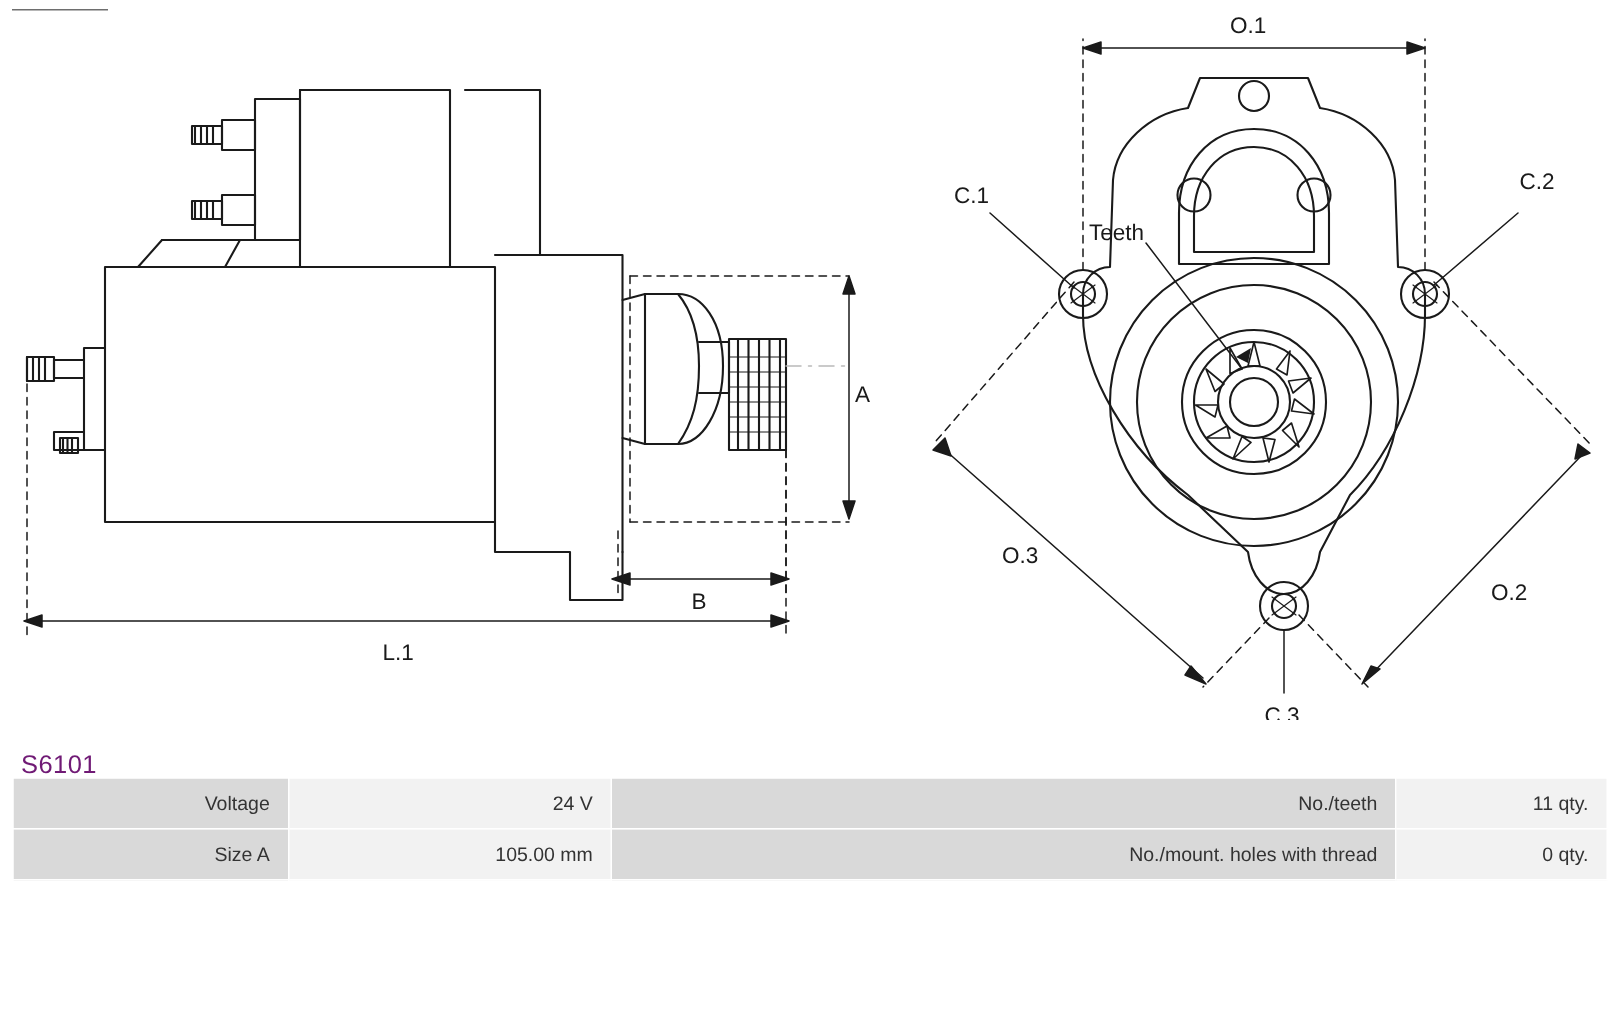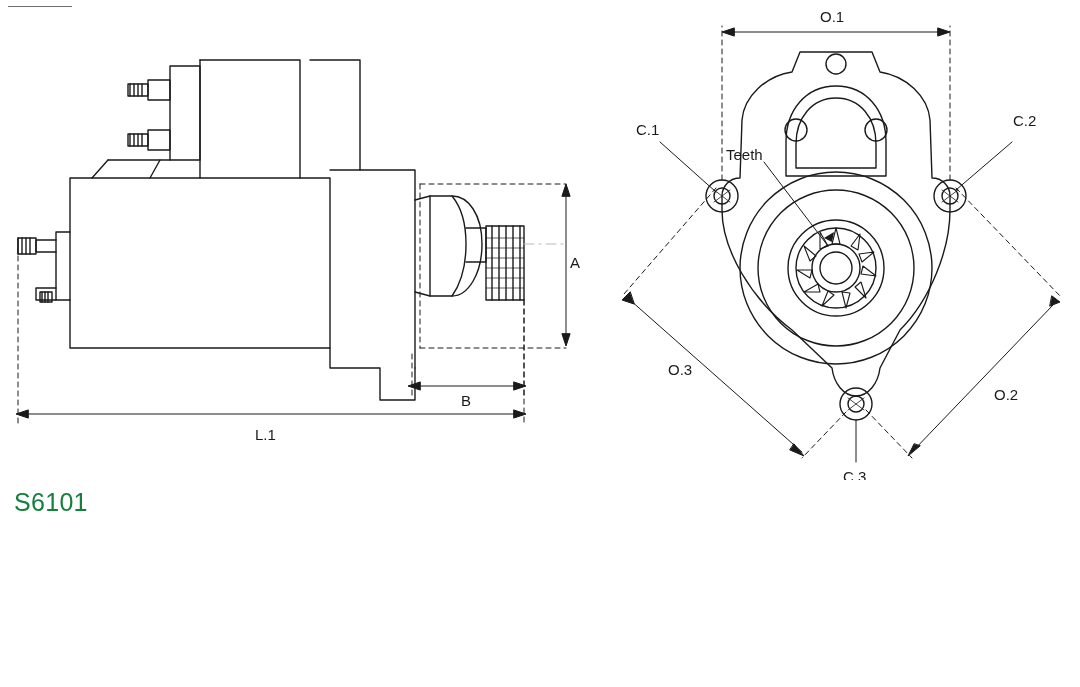--- a/index.html
+++ b/index.html
@@ -26,23 +26,23 @@
     top: 0;
     width: 1080px;
     height: 480px;
   }
   .drawings svg {
     display: block;
   }
   .part-code {
     position: absolute;
     left: 14px;
-    top: 488px;
-    font-size: 25px;
-    color: #15803d;
+    top: 500px;
+    font-size: 17px;
+    color: #701a75;
     letter-spacing: 0.3px;
   }
   .spec-table {
     position: absolute;
     left: 8px;
     top: 518px;
     width: 1064px;
     border-collapse: collapse;
     font-size: 13px;
   }
@@ -265,16 +265,28 @@
         <text x="843" y="482">C.3</text>
         <text x="726" y="160">Teeth</text>
       </g>
     </svg>
   </div>
 
   <div class="part-code">S6101</div>
 
   <table class="spec-table">
     <tbody>
+      <tr>
+        <td class="lbl">Voltage</td>
+        <td class="val">24 V</td>
+        <td class="lbl2">No./teeth</td>
+        <td class="val2">11 qty.</td>
+      </tr>
+      <tr>
+        <td class="lbl">Size A</td>
+        <td class="val">105.00 mm</td>
+        <td class="lbl2">No./mount. holes with thread</td>
+        <td class="val2">0 qty.</td>
+      </tr>
     </tbody>
   </table>
 
 </div>
 
 </body></html>

